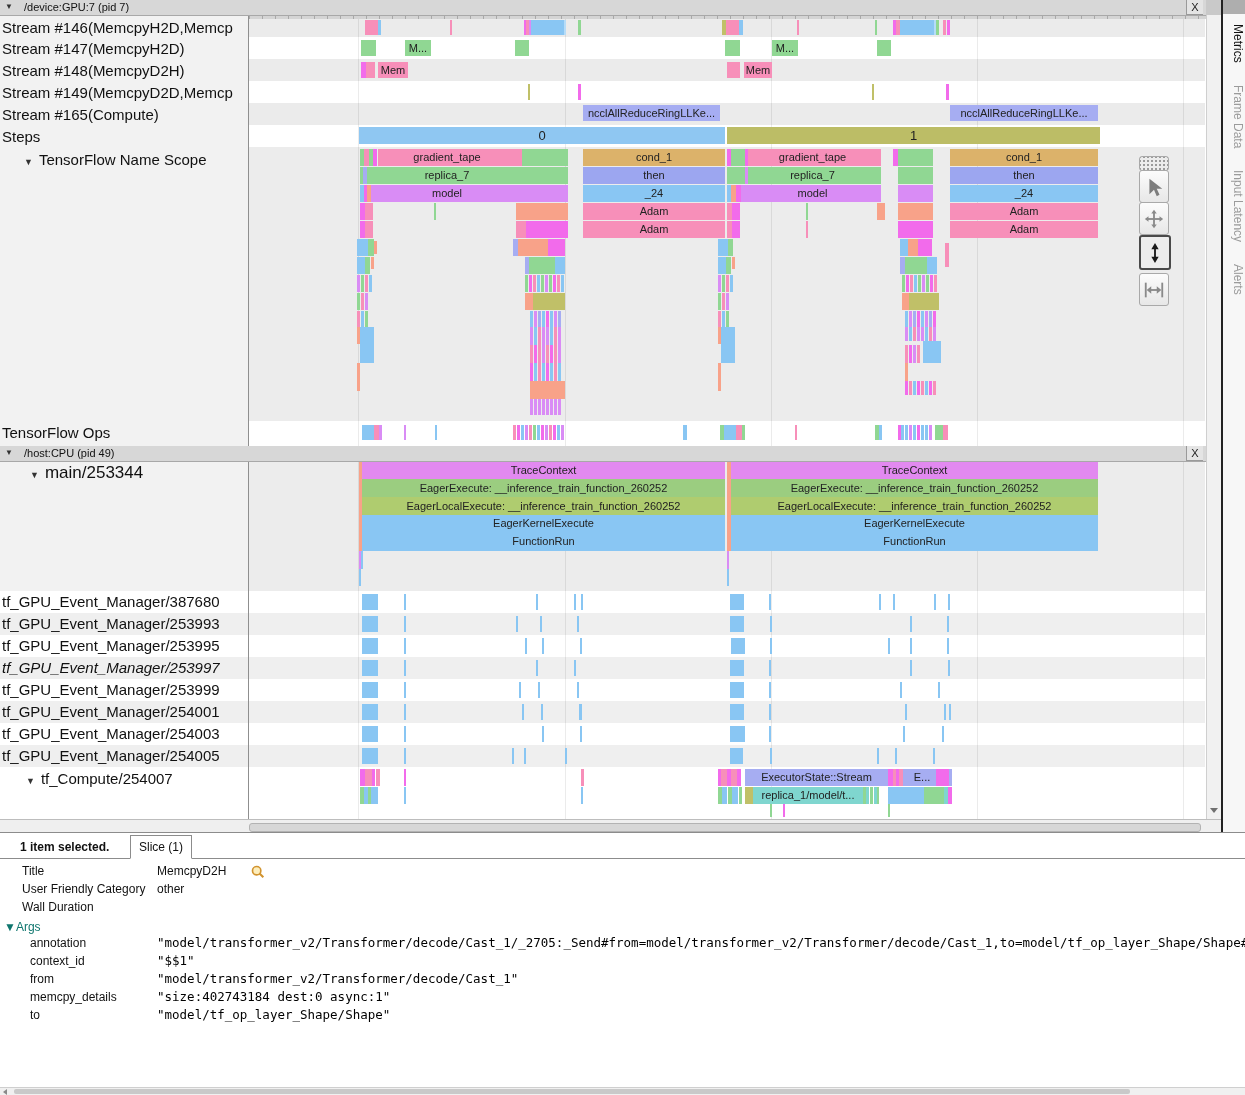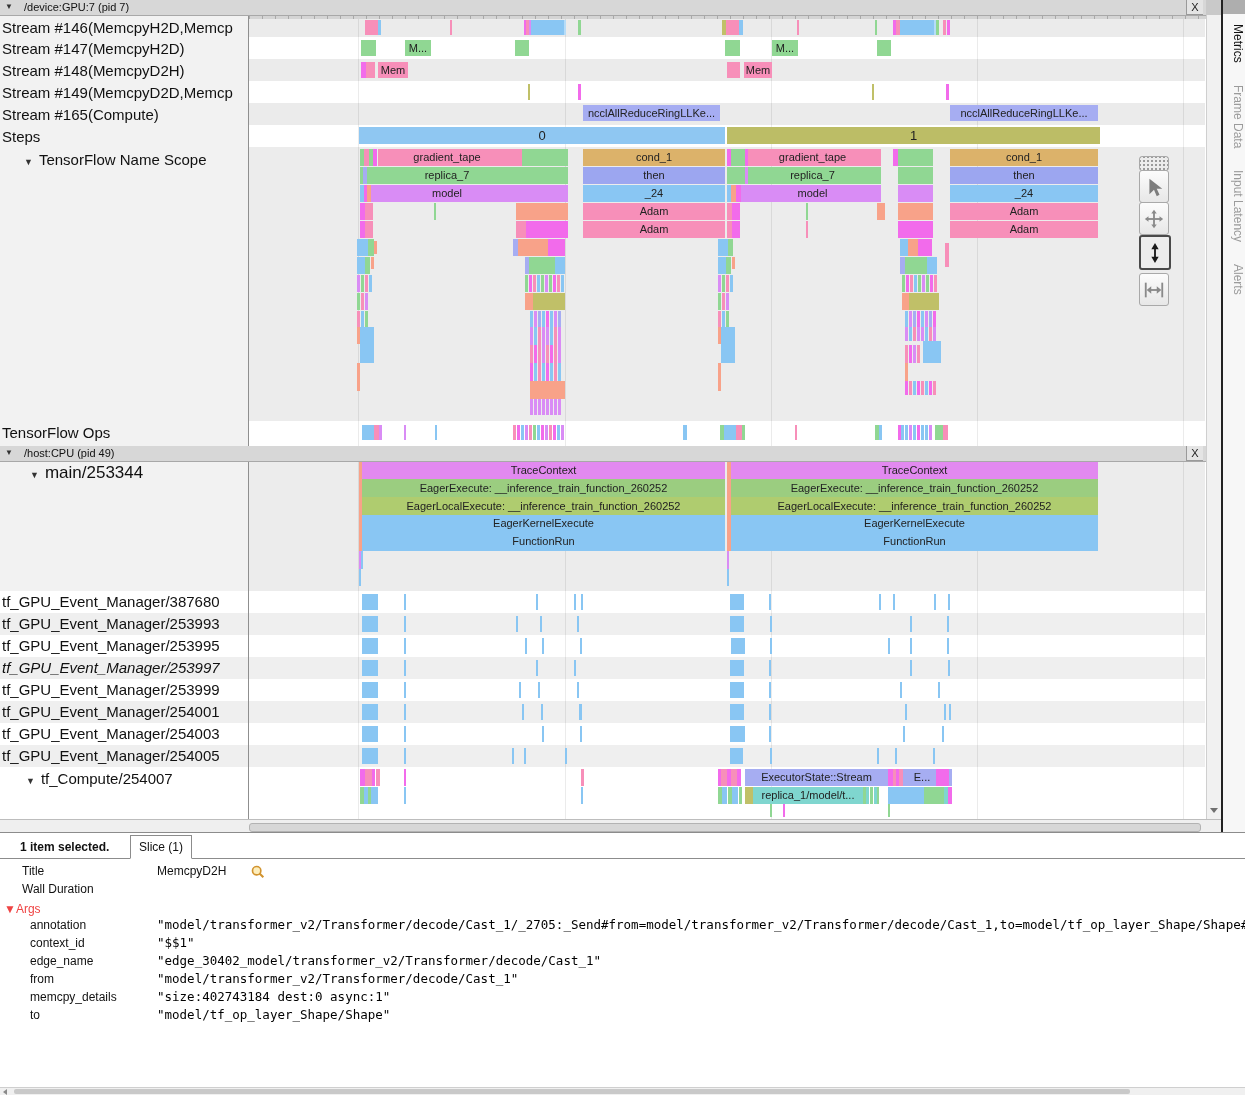--- a/index.html
+++ b/index.html
@@ -42,21 +42,21 @@
   #sep248{left:248px;top:15px;width:1px;height:817px;background:#8f8f8f;z-index:5;}
   #detail{left:0;top:832px;width:1245px;height:263px;background:#fff;border-top:1px solid #8c8c8c;z-index:9;}
   #selmsg{position:absolute;left:20px;top:7px;font-size:12px;font-weight:bold;color:#111;}
   #slicetab{position:absolute;left:130px;top:2px;width:60px;height:22px;border:1px solid #8c8c8c;
             border-bottom:1px solid #fff;background:#fff;text-align:center;font-size:12px;
             line-height:22px;color:#111;z-index:2;}
   #fields{position:absolute;left:0;top:25px;width:1245px;border-top:1px solid #8c8c8c;padding-top:3px;}
   .frow{position:relative;height:18px;font-size:12px;color:#111;white-space:nowrap;overflow:hidden;}
   .flabel{position:absolute;left:22px;top:2px;}
   .fvalue{position:absolute;left:157px;top:2px;}
-  .argshdr{position:absolute;left:4px;top:4px;font-size:12px;color:#ef4444;}
+  .argshdr{position:absolute;left:4px;top:4px;font-size:12px;color:#0f766e;}
   .alabel{position:absolute;left:30px;top:2px;font-size:12px;}
   .avalue{position:absolute;left:157px;top:1px;font-family:"DejaVu Sans Mono", monospace;
           font-size:12.5px;color:#000;}
   #bscroll{left:0;top:1087px;width:1245px;height:8px;background:#f0f0f0;border-top:1px solid #cfcfcf;z-index:10;}
   #bscroll .lf{position:absolute;left:3px;top:1px;width:0;height:0;border-top:3px solid transparent;
       border-bottom:3px solid transparent;border-right:4px solid #8a8a8a;}
   #bthumb{position:absolute;left:14px;top:1px;width:1116px;height:5px;background:#c9c9c9;border-radius:2px;}
   svg{display:block;}
 </style>
 </head>
@@ -626,37 +626,37 @@
           <span class="flabel">Title</span>
           <span class="fvalue">MemcpyD2H</span>
           <span style="position: absolute; left: 250px; top: 2px;">
             <svg width="15" height="15" viewBox="0 0 18 18">
               <circle cx="8" cy="8" r="5" fill="#fdeebc" stroke="#d2942f" stroke-width="2"></circle>
               <line x1="11.5" y1="11.5" x2="16" y2="16" stroke="#d2942f" stroke-width="2.5"></line>
             </svg>
           </span>
         </div>
         <div class="frow">
+          <span class="flabel">User Friendly Category</span>
+          <span class="fvalue">other</span>
+        </div>
+        <div class="frow">
           <span class="flabel">Wall Duration</span>
           <span class="fvalue"></span>
         </div>
         <div class="frow">
           <span class="argshdr">▼Args</span>
         </div>
         <div class="frow">
           <span class="alabel">annotation</span>
           <span class="avalue">"model/transformer_v2/Transformer/decode/Cast_1/_2705:_Send#from=model/transformer_v2/Transformer/decode/Cast_1,to=model/tf_op_layer_Shape/Shape#::#edg</span>
         </div>
         <div class="frow">
           <span class="alabel">context_id</span>
           <span class="avalue">"$$1"</span>
-        </div>
-        <div class="frow">
-          <span class="alabel">edge_name</span>
-          <span class="avalue">"edge_30402_model/transformer_v2/Transformer/decode/Cast_1"</span>
         </div>
         <div class="frow">
           <span class="alabel">from</span>
           <span class="avalue">"model/transformer_v2/Transformer/decode/Cast_1"</span>
         </div>
         <div class="frow">
           <span class="alabel">memcpy_details</span>
           <span class="avalue">"size:402743184 dest:0 async:1"</span>
         </div>
         <div class="frow">

